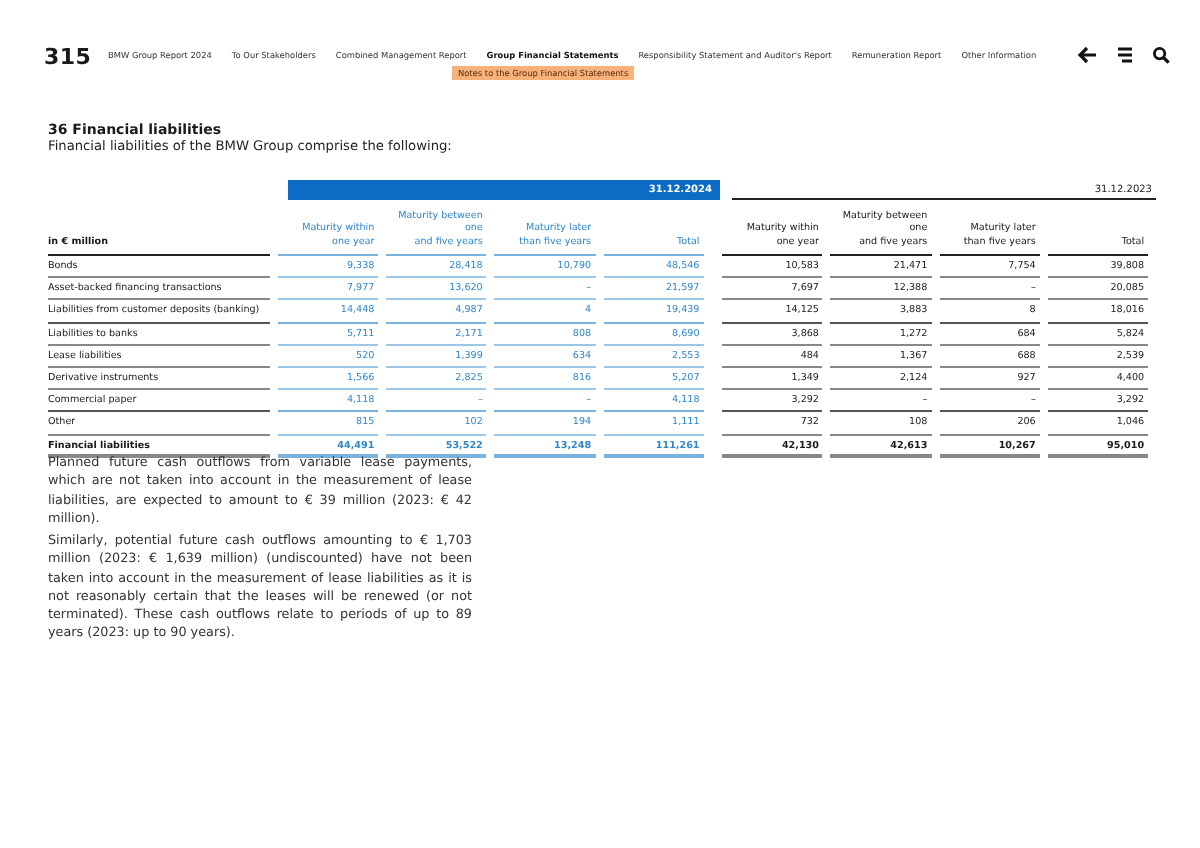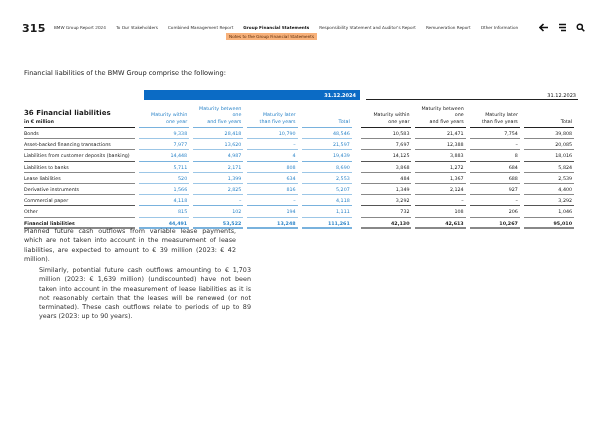--- a/index.html
+++ b/index.html
@@ -8,21 +8,21 @@
 
   .topbar { position: absolute; left: 0; top: 0; width: 478px; height: 44px; }
   .page-num { position: absolute; left: 22px; top: 22px; font-size: 11px; font-weight: bold; letter-spacing: 0.2px; }
   .nav { position: absolute; top: 25px; left: 54px; display: flex; font-size: 4.2px; color: #333; white-space: nowrap; }
   .nav span { margin-right: 10px; }
   .nav span.active { font-weight: bold; color: #111; }
   .subnav { position: absolute; left: 226px; top: 33px; height: 7px; padding: 0 3px; background: #f7b17a; font-size: 4.2px; line-height: 7px; color: #5a2a08; white-space: nowrap; }
   .icons { position: absolute; top: 22px; left: 539px; display: flex; gap: 8px; align-items: center; }
   .icon { width: 10px; height: 10px; display: flex; align-items: center; justify-content: center; cursor: pointer; }
 
-  .section-title { position: absolute; left: 24px; top: 61px; font-size: 7px; font-weight: bold; margin-top: 48px; }
+  .section-title { position: absolute; left: 24px; top: 61px; font-size: 7px; font-weight: bold; }
   .intro { position: absolute; left: 24px; top: 69px; font-size: 6.6px; color: #222; text-align: right; }
 
   .table { position: absolute; left: 24px; top: 90px; width: 554px; font-size: 4.8px; }
   .date-row { position: relative; height: 10px; }
   .date-2024 { position: absolute; left: 120px; top: 0; width: 216px; height: 10px; background: #0b6bc5; color: #fff; font-weight: bold; text-align: right; padding-right: 4px; line-height: 10px; font-size: 5px; }
   .date-2023 { position: absolute; left: 342px; top: 0; width: 212px; height: 10px; text-align: right; line-height: 10px; font-size: 5px; border-bottom: 0.8px solid #222; padding-right: 2px; }
 
   .hdr-row { display: flex; height: 22px; margin-top: 6px; align-items: flex-end; }
   .cell { text-align: right; padding: 0 2px; }
   .c-label { width: 120px; text-align: left; padding-left: 0; }
@@ -36,21 +36,21 @@
   .row .cell { height: 11.2px; line-height: 11px; border-bottom: 0.6px solid #888; margin-right: 4px; }
   .row .cell.blue { color: #2f86c9; border-bottom: 0.6px solid #9cc6e6; }
   .row .c-label { border-bottom: 0.6px solid #888; }
   .row.thick .cell { border-bottom: 1.2px solid #555; }
   .row.thick .cell.blue { border-bottom: 1.2px solid #79b2dd; }
   .row.total .cell { font-weight: bold; border-bottom: 2px solid #888; }
   .row.total .cell.blue { border-bottom: 2px solid #79b2dd; }
 
   .para { position: absolute; left: 24px; width: 212px; font-size: 6.4px; line-height: 9.3px; color: #333; text-align: justify; }
   .p1 { top: 227px; }
-  .p2 { top: 266px; margin-left: 15px; }
+  .p2 { top: 266px; }
 </style>
 </head>
 <body>
 
 <div class="topbar">
   <div class="page-num">315</div>
   <div class="nav">
     <span>BMW Group Report 2024</span>
     <span>To Our Stakeholders</span>
     <span>Combined Management Report</span>

